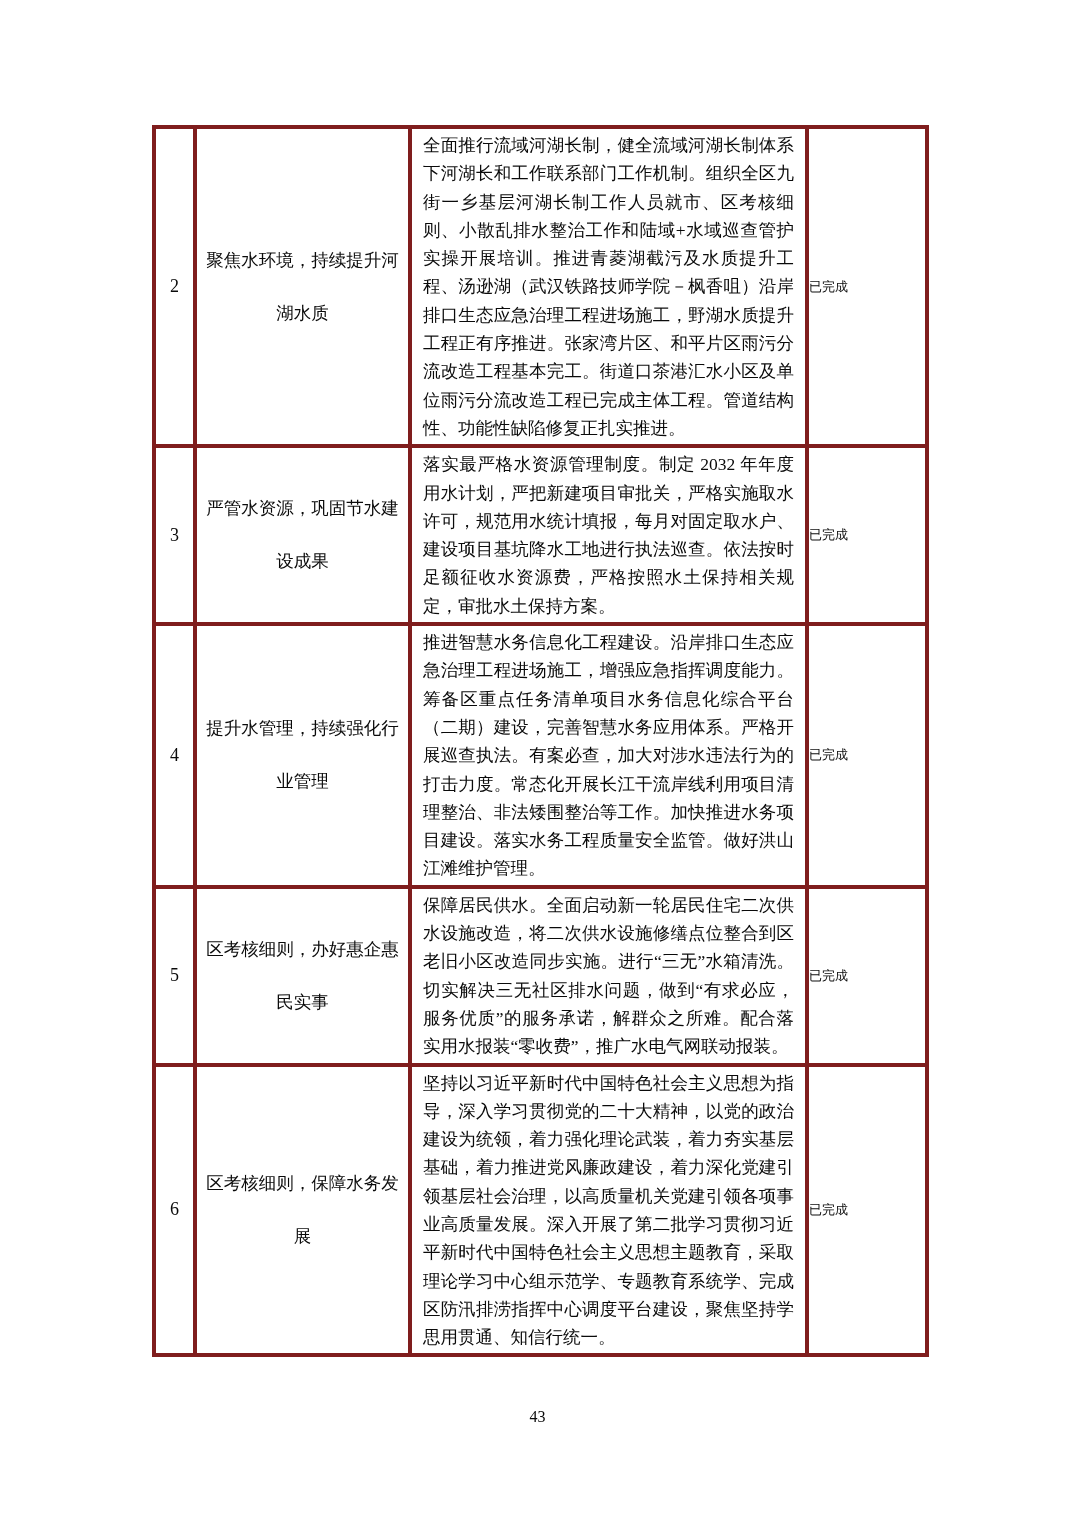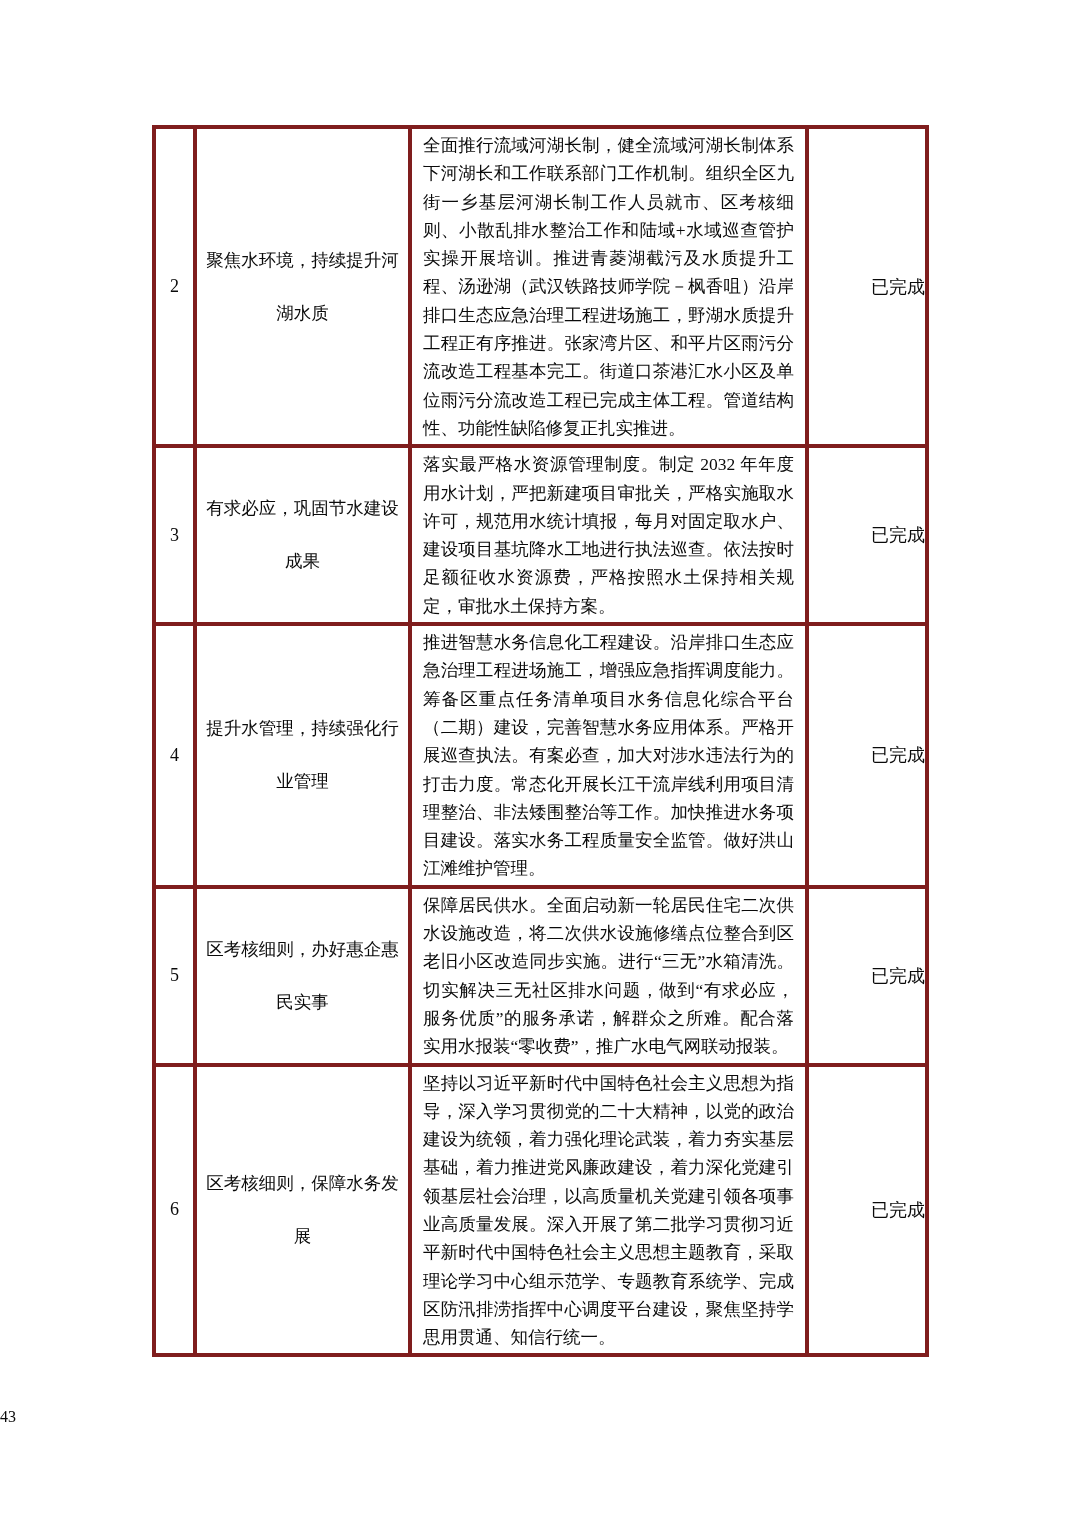--- a/index.html
+++ b/index.html
@@ -43,35 +43,35 @@
   }
   .cell-content {
     vertical-align: middle;
     font-size: 17.5px;
     line-height: 28.3px;
     padding: 2px 11px !important;
     text-align: justify;
     text-justify: inter-ideograph;
   }
   .cell-status {
-    text-align: right;
+    text-align: left;
     vertical-align: middle;
-    font-size: 18px;
+    font-size: 13px;
   }
   tr.r0 { height: 312px; }
   tr.r1 { height: 168px; }
   tr.r2 { height: 255px; }
   tr.r3 { height: 170px; }
   tr.r4 { height: 285px; }
   .page-number {
     position: absolute;
     top: 1408px;
     left: 0;
     width: 100%;
-    text-align: left;
+    text-align: center;
     font-size: 16px;
     color: #0a0a0a;
   }
 </style>
 </head>
 <body>
 
 <div class="page">
 
   <table class="report-table">
@@ -83,21 +83,21 @@
     </colgroup>
     <tbody>
       <tr class="r0">
         <td class="cell-no">2</td>
         <td class="cell-title">聚焦水环境，持续提升河湖水质</td>
         <td class="cell-content">全面推行流域河湖长制，健全流域河湖长制体系下河湖长和工作联系部门工作机制。组织全区九街一乡基层河湖长制工作人员就市、区考核细则、小散乱排水整治工作和陆域+水域巡查管护实操开展培训。推进青菱湖截污及水质提升工程、汤逊湖（武汉铁路技师学院－枫香咀）沿岸排口生态应急治理工程进场施工，野湖水质提升工程正有序推进。张家湾片区、和平片区雨污分流改造工程基本完工。街道口茶港汇水小区及单位雨污分流改造工程已完成主体工程。管道结构性、功能性缺陷修复正扎实推进。</td>
         <td class="cell-status">已完成</td>
       </tr>
       <tr class="r1">
         <td class="cell-no">3</td>
-        <td class="cell-title">有求必应，巩固节水建设成果</td>
+        <td class="cell-title">严管水资源，巩固节水建设成果</td>
         <td class="cell-content">落实最严格水资源管理制度。制定 2032 年年度用水计划，严把新建项目审批关，严格实施取水许可，规范用水统计填报，每月对固定取水户、建设项目基坑降水工地进行执法巡查。依法按时足额征收水资源费，严格按照水土保持相关规定，审批水土保持方案。</td>
         <td class="cell-status">已完成</td>
       </tr>
       <tr class="r2">
         <td class="cell-no">4</td>
         <td class="cell-title">提升水管理，持续强化行业管理</td>
         <td class="cell-content">推进智慧水务信息化工程建设。沿岸排口生态应急治理工程进场施工，增强应急指挥调度能力。筹备区重点任务清单项目水务信息化综合平台（二期）建设，完善智慧水务应用体系。严格开展巡查执法。有案必查，加大对涉水违法行为的打击力度。常态化开展长江干流岸线利用项目清理整治、非法矮围整治等工作。加快推进水务项目建设。落实水务工程质量安全监管。做好洪山江滩维护管理。</td>
         <td class="cell-status">已完成</td>
       </tr>
       <tr class="r3">

